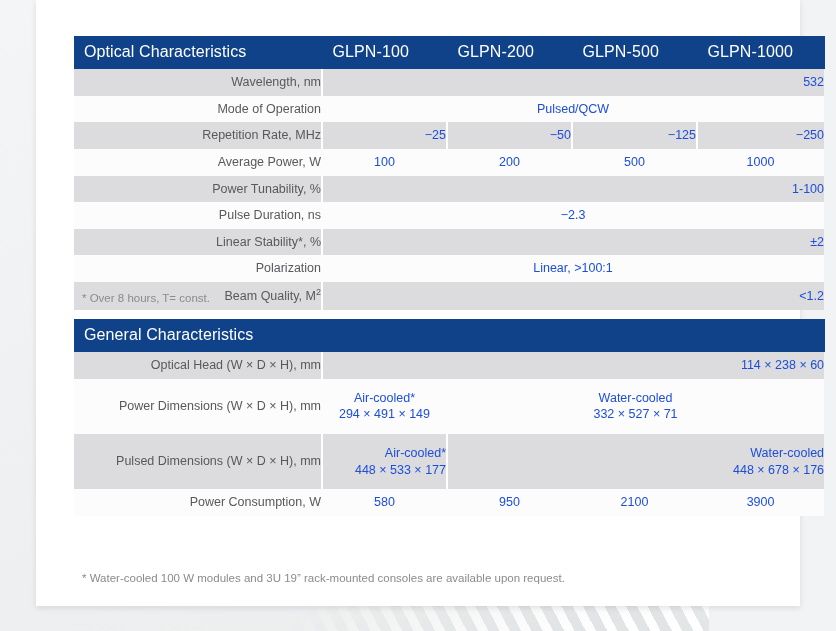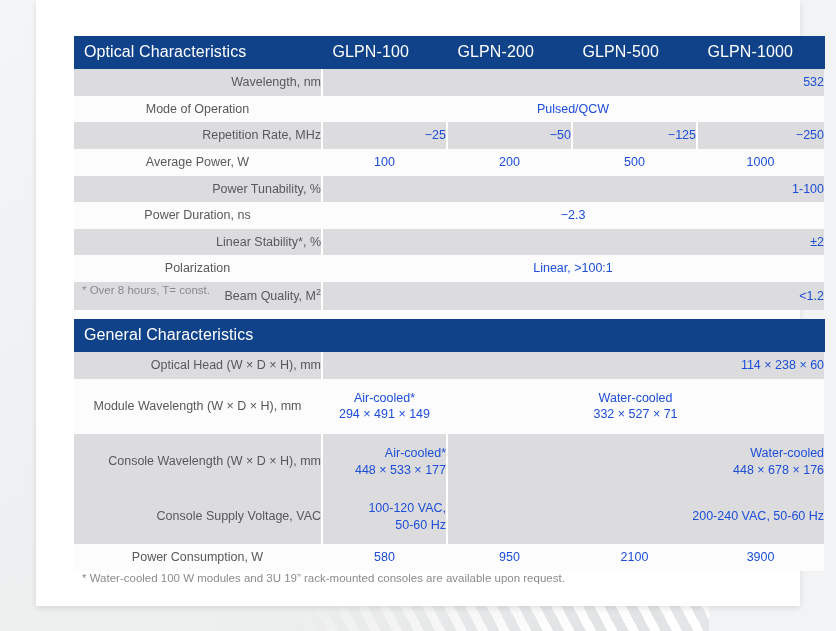--- a/index.html
+++ b/index.html
@@ -99,31 +99,31 @@
     text-align: center;
     color: #1d4ed8;
   }
   tr.shade td { background: #DCDCDE; }
   tr.plain td { background: #FCFCFC; }
 
   
   tr.shade td.val,
   tr.shade td.lbl { border-right: 2px solid #ffffff; text-align: right; }
   tr.shade td.val:last-child { border-right: none; }
-  tr.plain td { border-right: 2px solid transparent; text-align: center; }
+  tr.plain td { border-right: 2px solid transparent; }
 
   .tall td { padding-top: 11px; padding-bottom: 11px; }
 
   .footnote {
     position: absolute;
     left: 46px;
     font-size: 11.5px;
     color: #8a8b8d;
   }
-  #footnote-optical { top: 284px; }
+  #footnote-optical { top: 292px; }
   #footnote-general { top: 572px; text-align: right; }
 
   sup { font-size: 0.72em; vertical-align: super; }
 </style>
 </head>
 <body>
 
 <div id="root">
 
   <div class="watermark"></div>
@@ -168,21 +168,21 @@
             <td class="val" colspan="1">100</td>
             <td class="val" colspan="1">200</td>
             <td class="val" colspan="1">500</td>
             <td class="val" colspan="1">1000</td>
           </tr>
           <tr class="shade">
             <td class="lbl">Power Tunability, %</td>
             <td class="val" colspan="4">1-100</td>
           </tr>
           <tr class="plain">
-            <td class="lbl">Power Duration, ns</td>
+            <td class="lbl">Pulse Duration, ns</td>
             <td class="val" colspan="4">−2.3</td>
           </tr>
           <tr class="shade">
             <td class="lbl">Linear Stability*, %</td>
             <td class="val" colspan="4">±2</td>
           </tr>
           <tr class="plain">
             <td class="lbl">Polarization</td>
             <td class="val" colspan="4">Linear, &gt;100:1</td>
           </tr>
@@ -207,33 +207,28 @@
         <tr class="section-head">
           <th colspan="5">General Characteristics</th>
         </tr>
       </thead>
       <tbody id="general-body">
           <tr class="shade">
             <td class="lbl">Optical Head (W × D × H), mm</td>
             <td class="val" colspan="4">114 × 238 × 60</td>
           </tr>
           <tr class="plain tall">
-            <td class="lbl">Module Wavelength (W × D × H), mm</td>
+            <td class="lbl">Power Dimensions (W × D × H), mm</td>
             <td class="val" colspan="1">Air-cooled*<br>294 × 491 × 149</td>
             <td class="val" colspan="3">Water-cooled<br>332 × 527 × 71</td>
           </tr>
           <tr class="shade tall">
-            <td class="lbl">Console Wavelength (W × D × H), mm</td>
+            <td class="lbl">Pulsed Dimensions (W × D × H), mm</td>
             <td class="val" colspan="1">Air-cooled*<br>448 × 533 × 177</td>
             <td class="val" colspan="3">Water-cooled<br>448 × 678 × 176</td>
-          </tr>
-          <tr class="shade tall">
-            <td class="lbl">Console Supply Voltage, VAC</td>
-            <td class="val" colspan="1">100-120 VAC,<br>50-60 Hz</td>
-            <td class="val" colspan="3">200-240 VAC, 50-60 Hz</td>
           </tr>
           <tr class="plain">
             <td class="lbl">Power Consumption, W</td>
             <td class="val" colspan="1">580</td>
             <td class="val" colspan="1">950</td>
             <td class="val" colspan="1">2100</td>
             <td class="val" colspan="1">3900</td>
           </tr>
         </tbody>
     </table>

